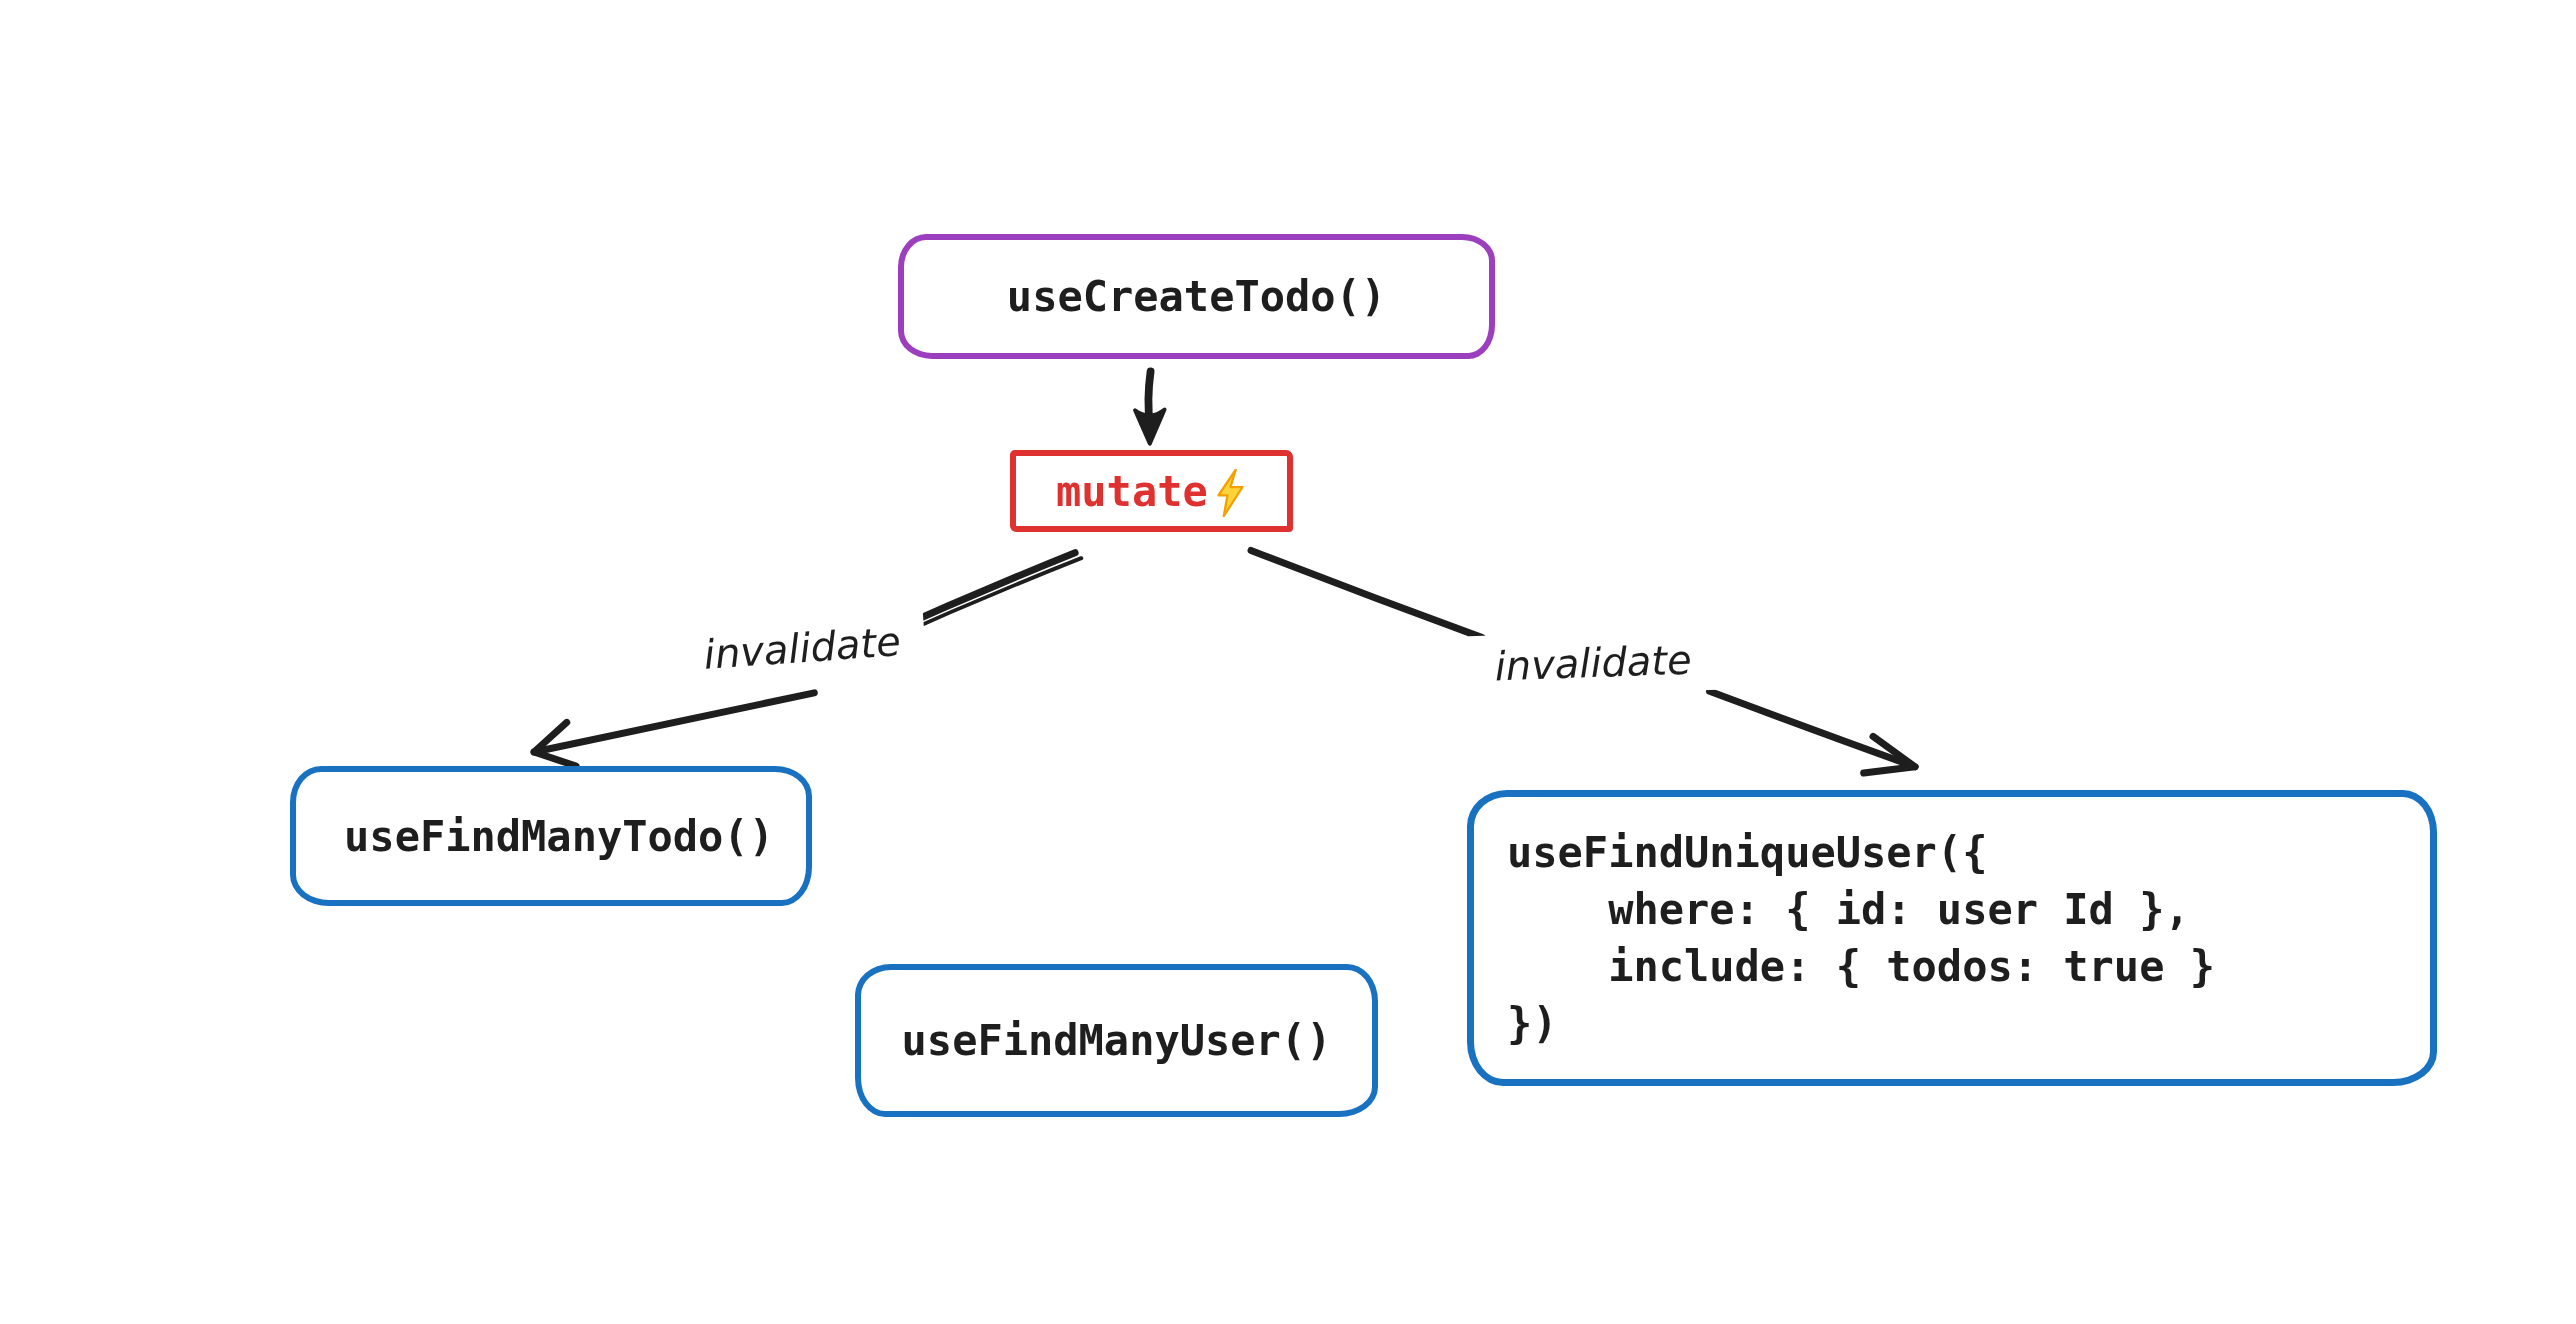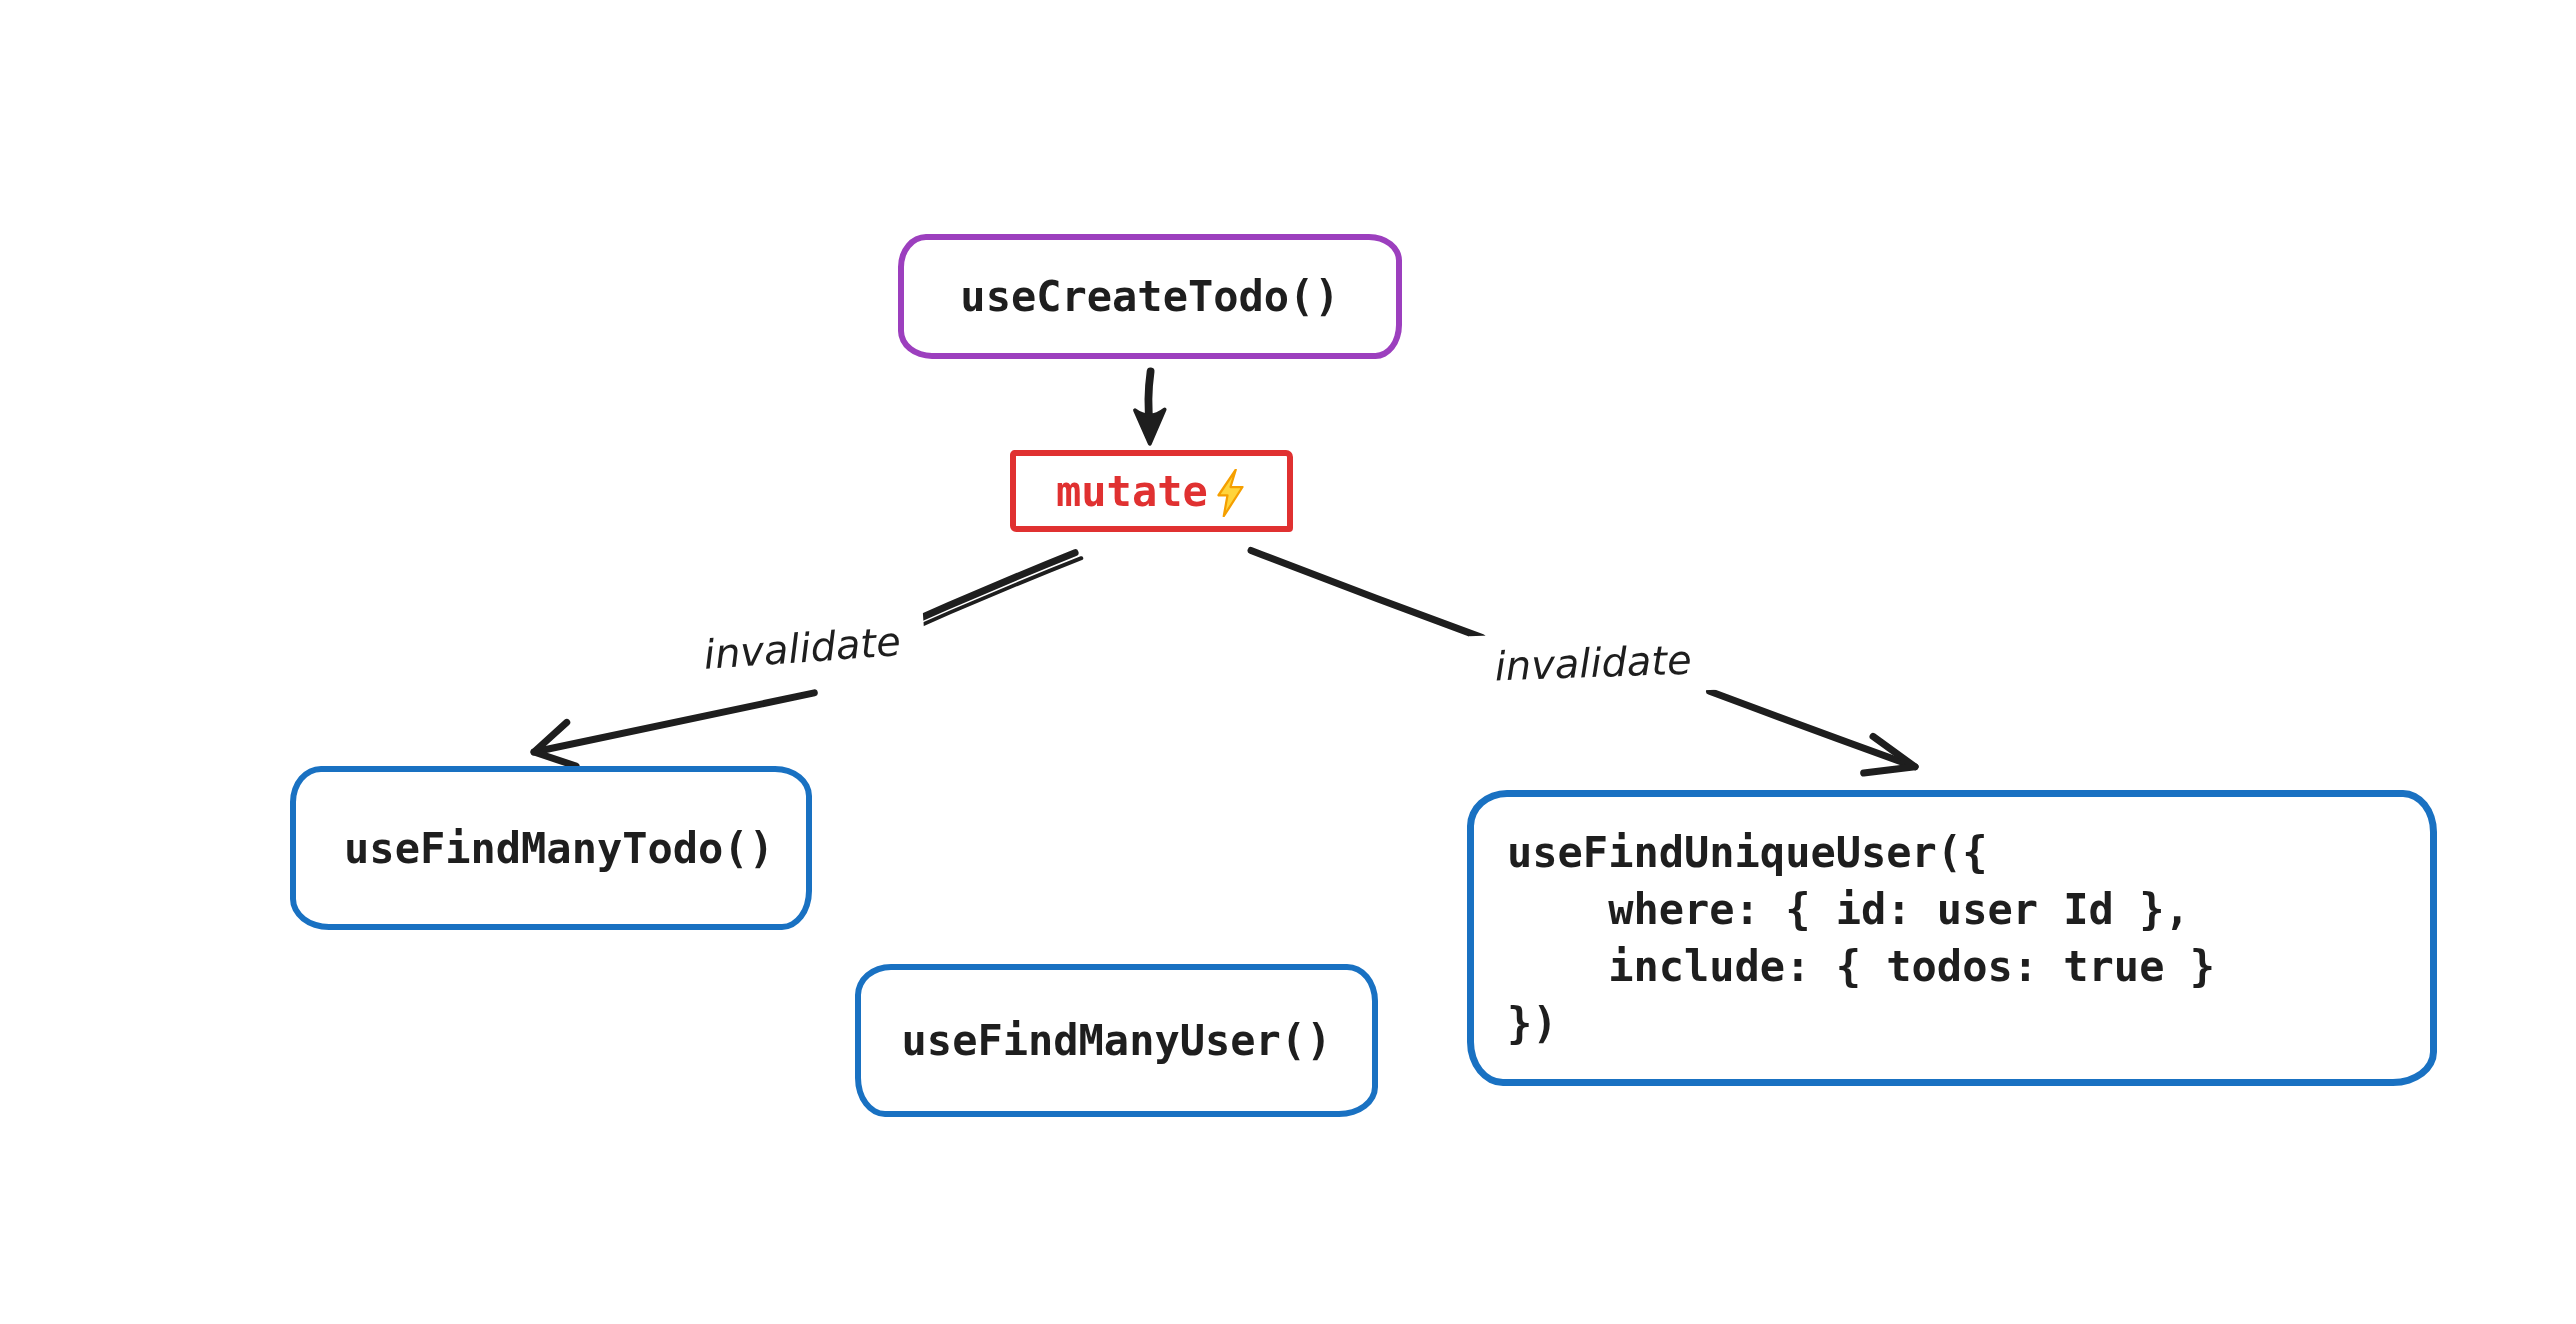--- a/index.html
+++ b/index.html
@@ -14,32 +14,32 @@
     font-family:"DejaVu Sans Mono","Liberation Mono",monospace;
   }
   .arrows{position:absolute; left:0; top:0; width:2576px; height:1325px; pointer-events:none;}
   .node{
     position:absolute; box-sizing:border-box; background:#ffffff;
     display:flex; align-items:center; justify-content:center;
     color:var(--ink); font-weight:bold; font-size:42px;
     font-family:"DejaVu Sans Mono","Liberation Mono",monospace;
   }
   .node-create{
-    left:898px; top:234px; width:504px; height:125px;
+    left:898px; top:234px; width:597px; height:125px;
     border:6.2px solid var(--purple);
     border-radius:28px 33px 26.5px 34px / 33px 26.5px 34px 28px;
   }
   .node-mutate{
     left:1010px; top:450px; width:283px; height:82px;
     border:6.2px solid var(--red);
     border-radius:4.7px 7px 3.9px 6.2px;
     color:var(--red); gap:6.2px;
   }
   .node-findmanytodo{
-    left:290px; top:766px; width:522px; height:164px;
+    left:290px; top:766px; width:522px; height:140px;
     border:6.2px solid var(--blue);
     border-radius:31px 37px 30px 39px / 36px 30px 39px 31px;
     padding-left:16px;
   }
   .node-findmanyuser{
     left:843px; top:964px; width:523px; height:153px;
     border:6.2px solid var(--blue);
     border-radius:36px 31px 39px 30px / 31px 37px 30px 39px;
     margin-left:12px;
   }

